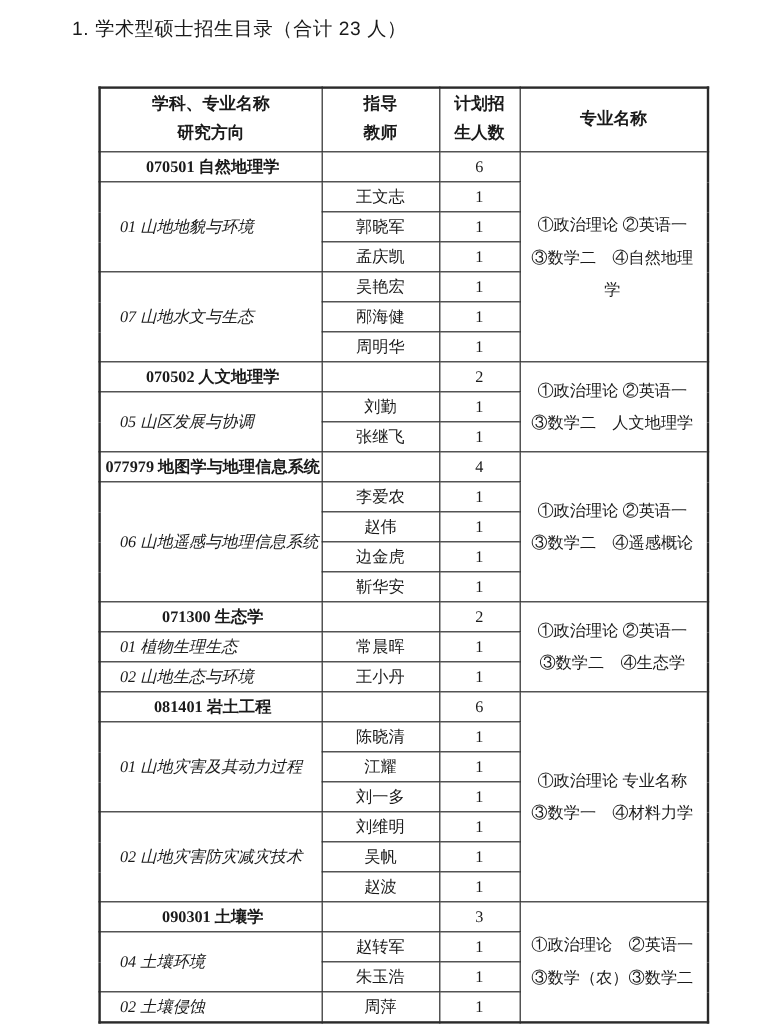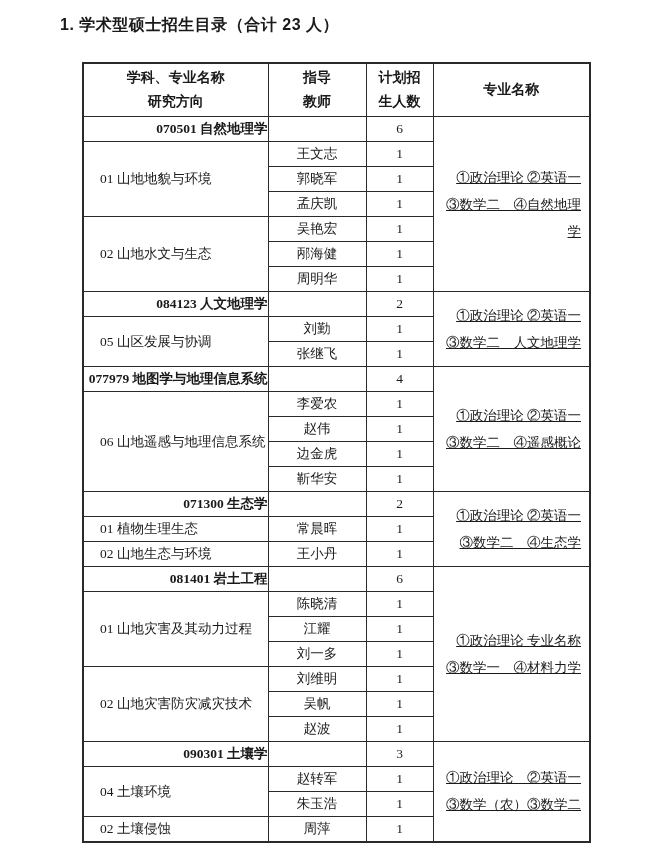--- a/index.html
+++ b/index.html
@@ -13,66 +13,66 @@
     width:650px;height:862px;
     background:var(--bg);
     color:var(--text);
     font-family:"Liberation Serif","DejaVu Serif",serif;
     overflow:hidden;
   }
   .page-title{
     margin:14px 0 0 60px;
     font-size:16px;
     line-height:22px;
-    font-weight:bold;
+    font-weight:normal;
     font-family:"Liberation Sans","DejaVu Sans",sans-serif;
     letter-spacing:0.5px;
   }
   table.catalog{
     border-collapse:collapse;
     table-layout:fixed;
-    margin:26px 0 0 82px;
+    margin:36px 0 0 82px;
     border:2px solid var(--border);
     font-size:13.5px;
   }
   .catalog th,.catalog td{
     border:1px solid var(--border);
     padding:0;
     vertical-align:middle;
     overflow:hidden;
   }
   .catalog thead th{
     font-weight:bold;
     text-align:center;
     height:52px;
     padding:2px 0;
     font-size:14px;
   }
   .catalog thead th div{line-height:24px;}
   .catalog tbody td{height:25px;}
   td.section{
     font-weight:bold;
-    text-align:right;
+    text-align:center;
     padding-left:3px;
     white-space:nowrap;
   }
   td.direction{
     text-align:left;
     padding-left:16px;
     white-space:nowrap;
+    font-style:italic;
   }
   td.advisor,td.count{
     text-align:center;
   }
   td.exam{
-    text-align:right;
+    text-align:center;
     padding:4px 8px 4px 6px;
     line-height:27px;
     word-break:break-all;
-    text-decoration:underline;
   }
 </style>
 </head>
 <body>
 
 <h1 class="page-title">1. 学术型硕士招生目录（合计 23 人）</h1>
 
 <table class="catalog">
   <colgroup>
     <col style="width:185px">
@@ -113,34 +113,34 @@
       </tr>
       <tr>
         <td class="advisor">郭晓军</td>
         <td class="count">1</td>
       </tr>
       <tr>
         <td class="advisor">孟庆凯</td>
         <td class="count">1</td>
       </tr>
       <tr>
-        <td rowspan="3" class="direction">02 山地水文与生态</td>
+        <td rowspan="3" class="direction">07 山地水文与生态</td>
         <td class="advisor">吴艳宏</td>
         <td class="count">1</td>
       </tr>
       <tr>
         <td class="advisor">邴海健</td>
         <td class="count">1</td>
       </tr>
       <tr>
         <td class="advisor">周明华</td>
         <td class="count">1</td>
       </tr>
       <tr>
-        <td class="section">084123 人文地理学</td>
+        <td class="section">070502 人文地理学</td>
         <td class="advisor"></td>
         <td class="count">2</td>
         <td rowspan="3" class="exam">①政治理论 ②英语一 ③数学二　人文地理学</td>
       </tr>
       <tr>
         <td rowspan="2" class="direction">05 山区发展与协调</td>
         <td class="advisor">刘勤</td>
         <td class="count">1</td>
       </tr>
       <tr>

